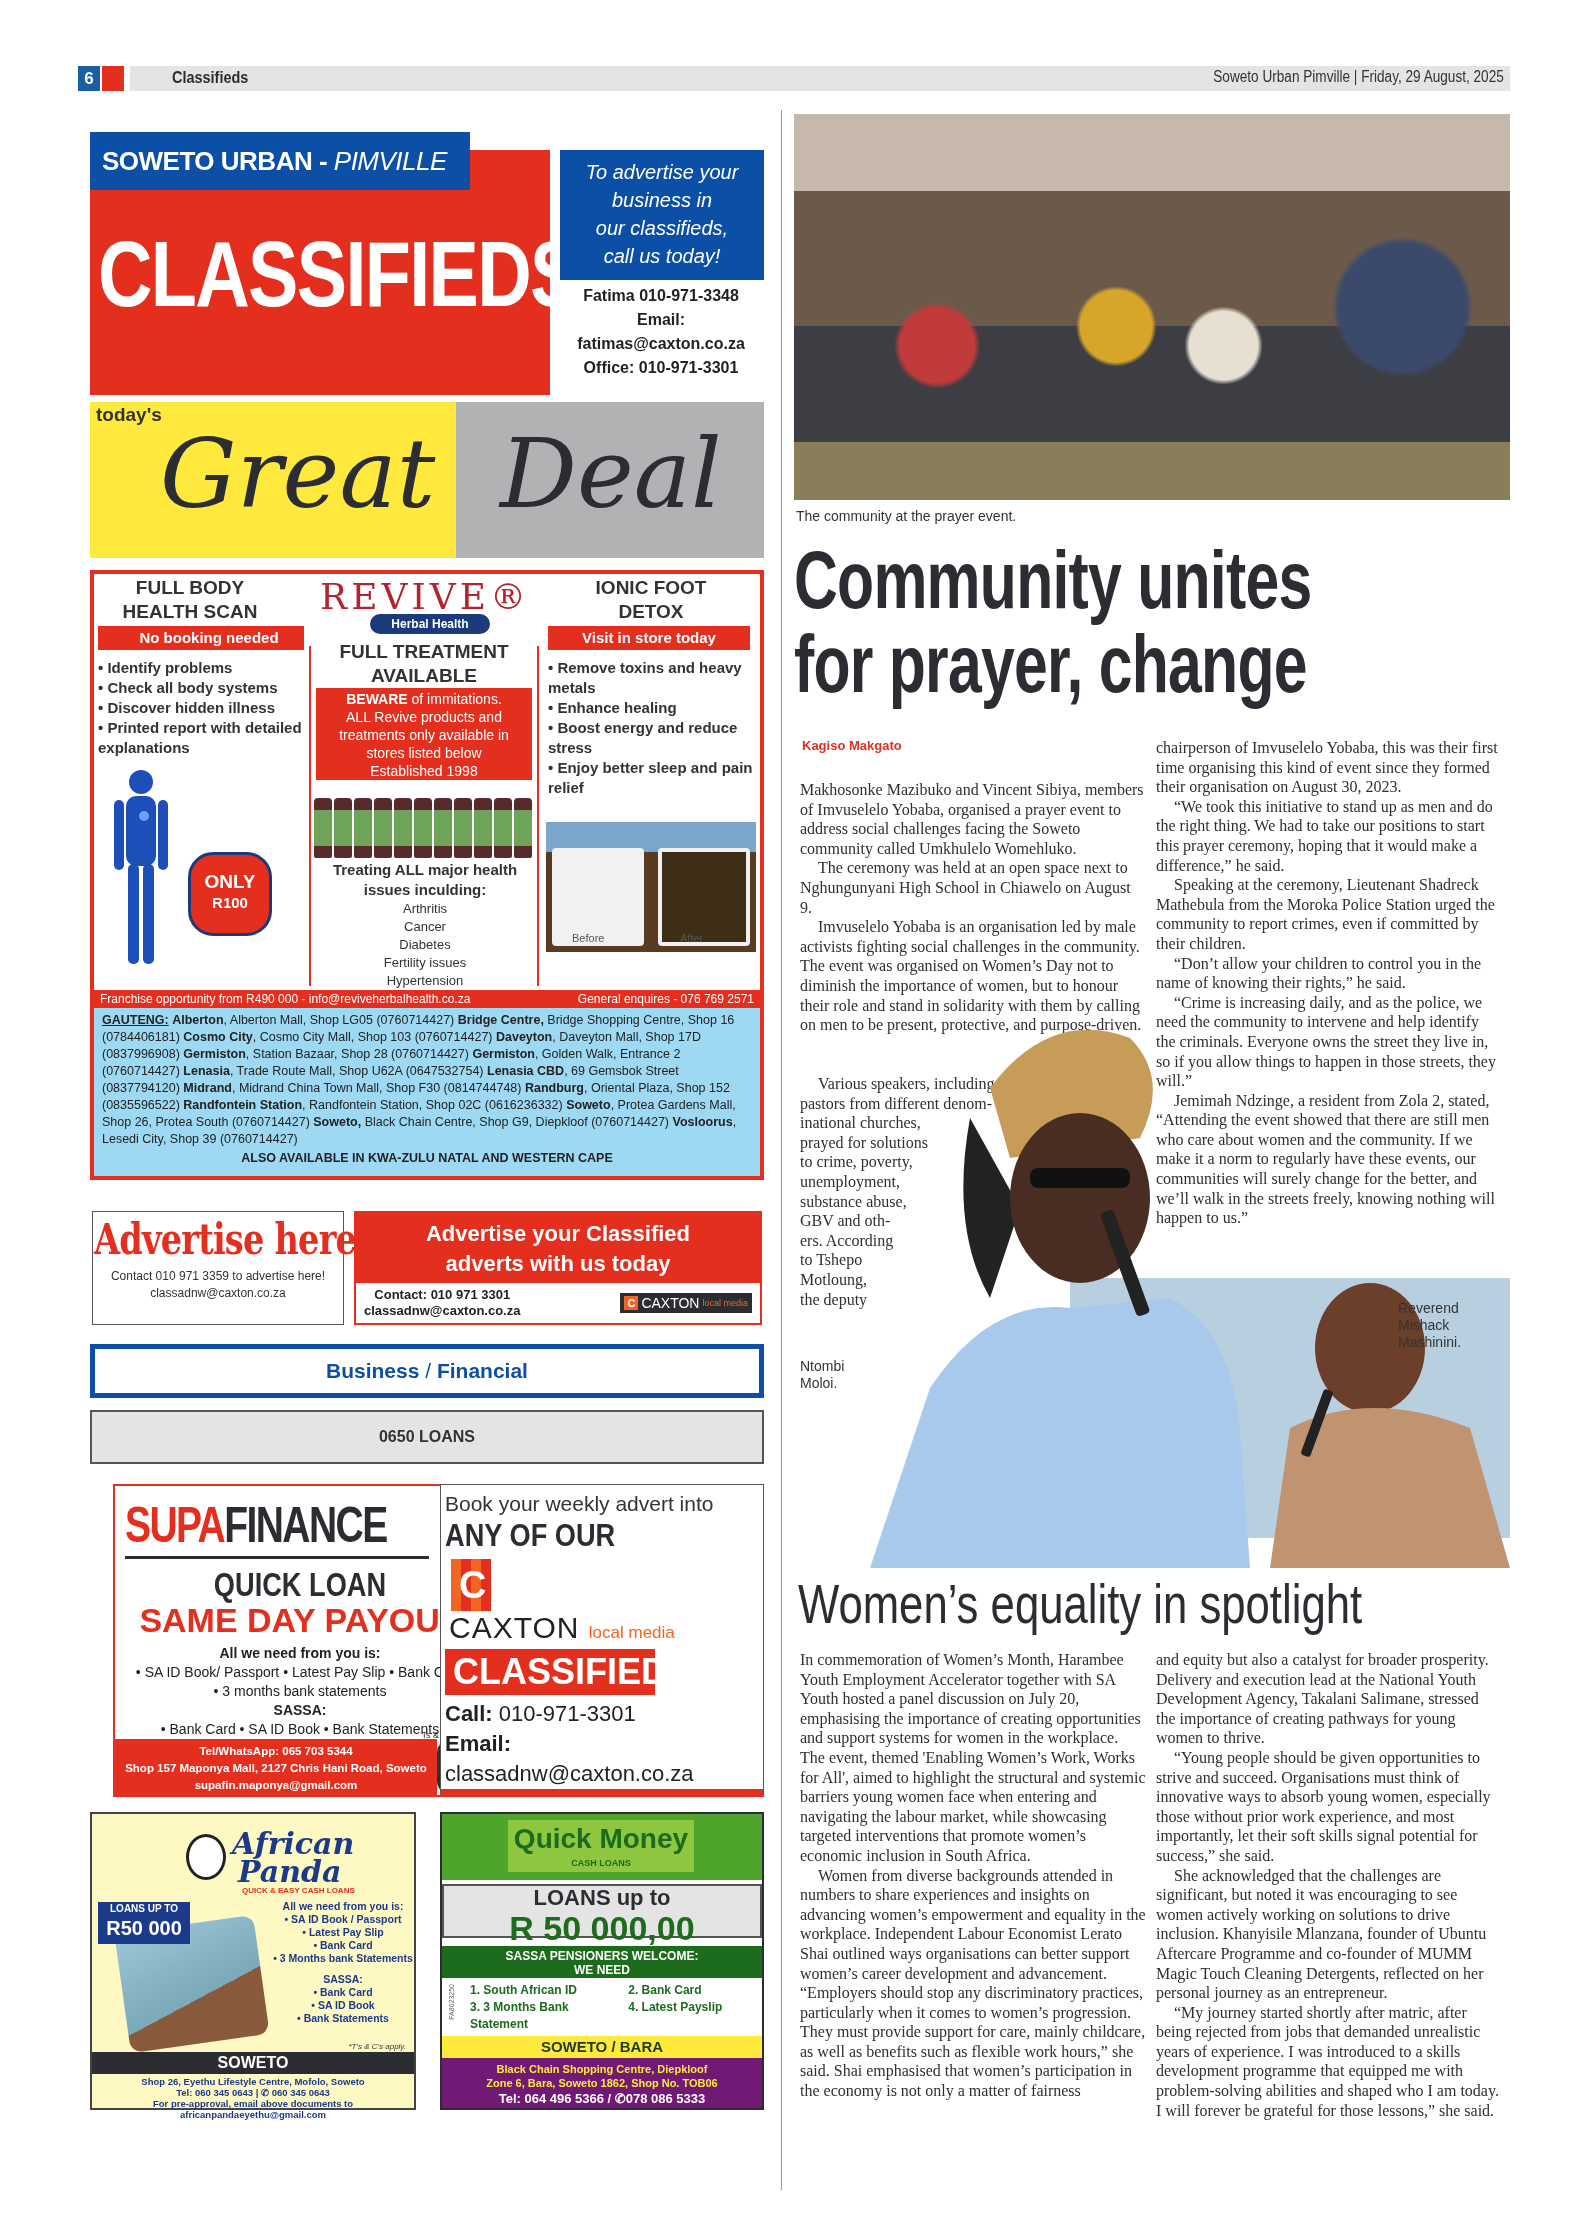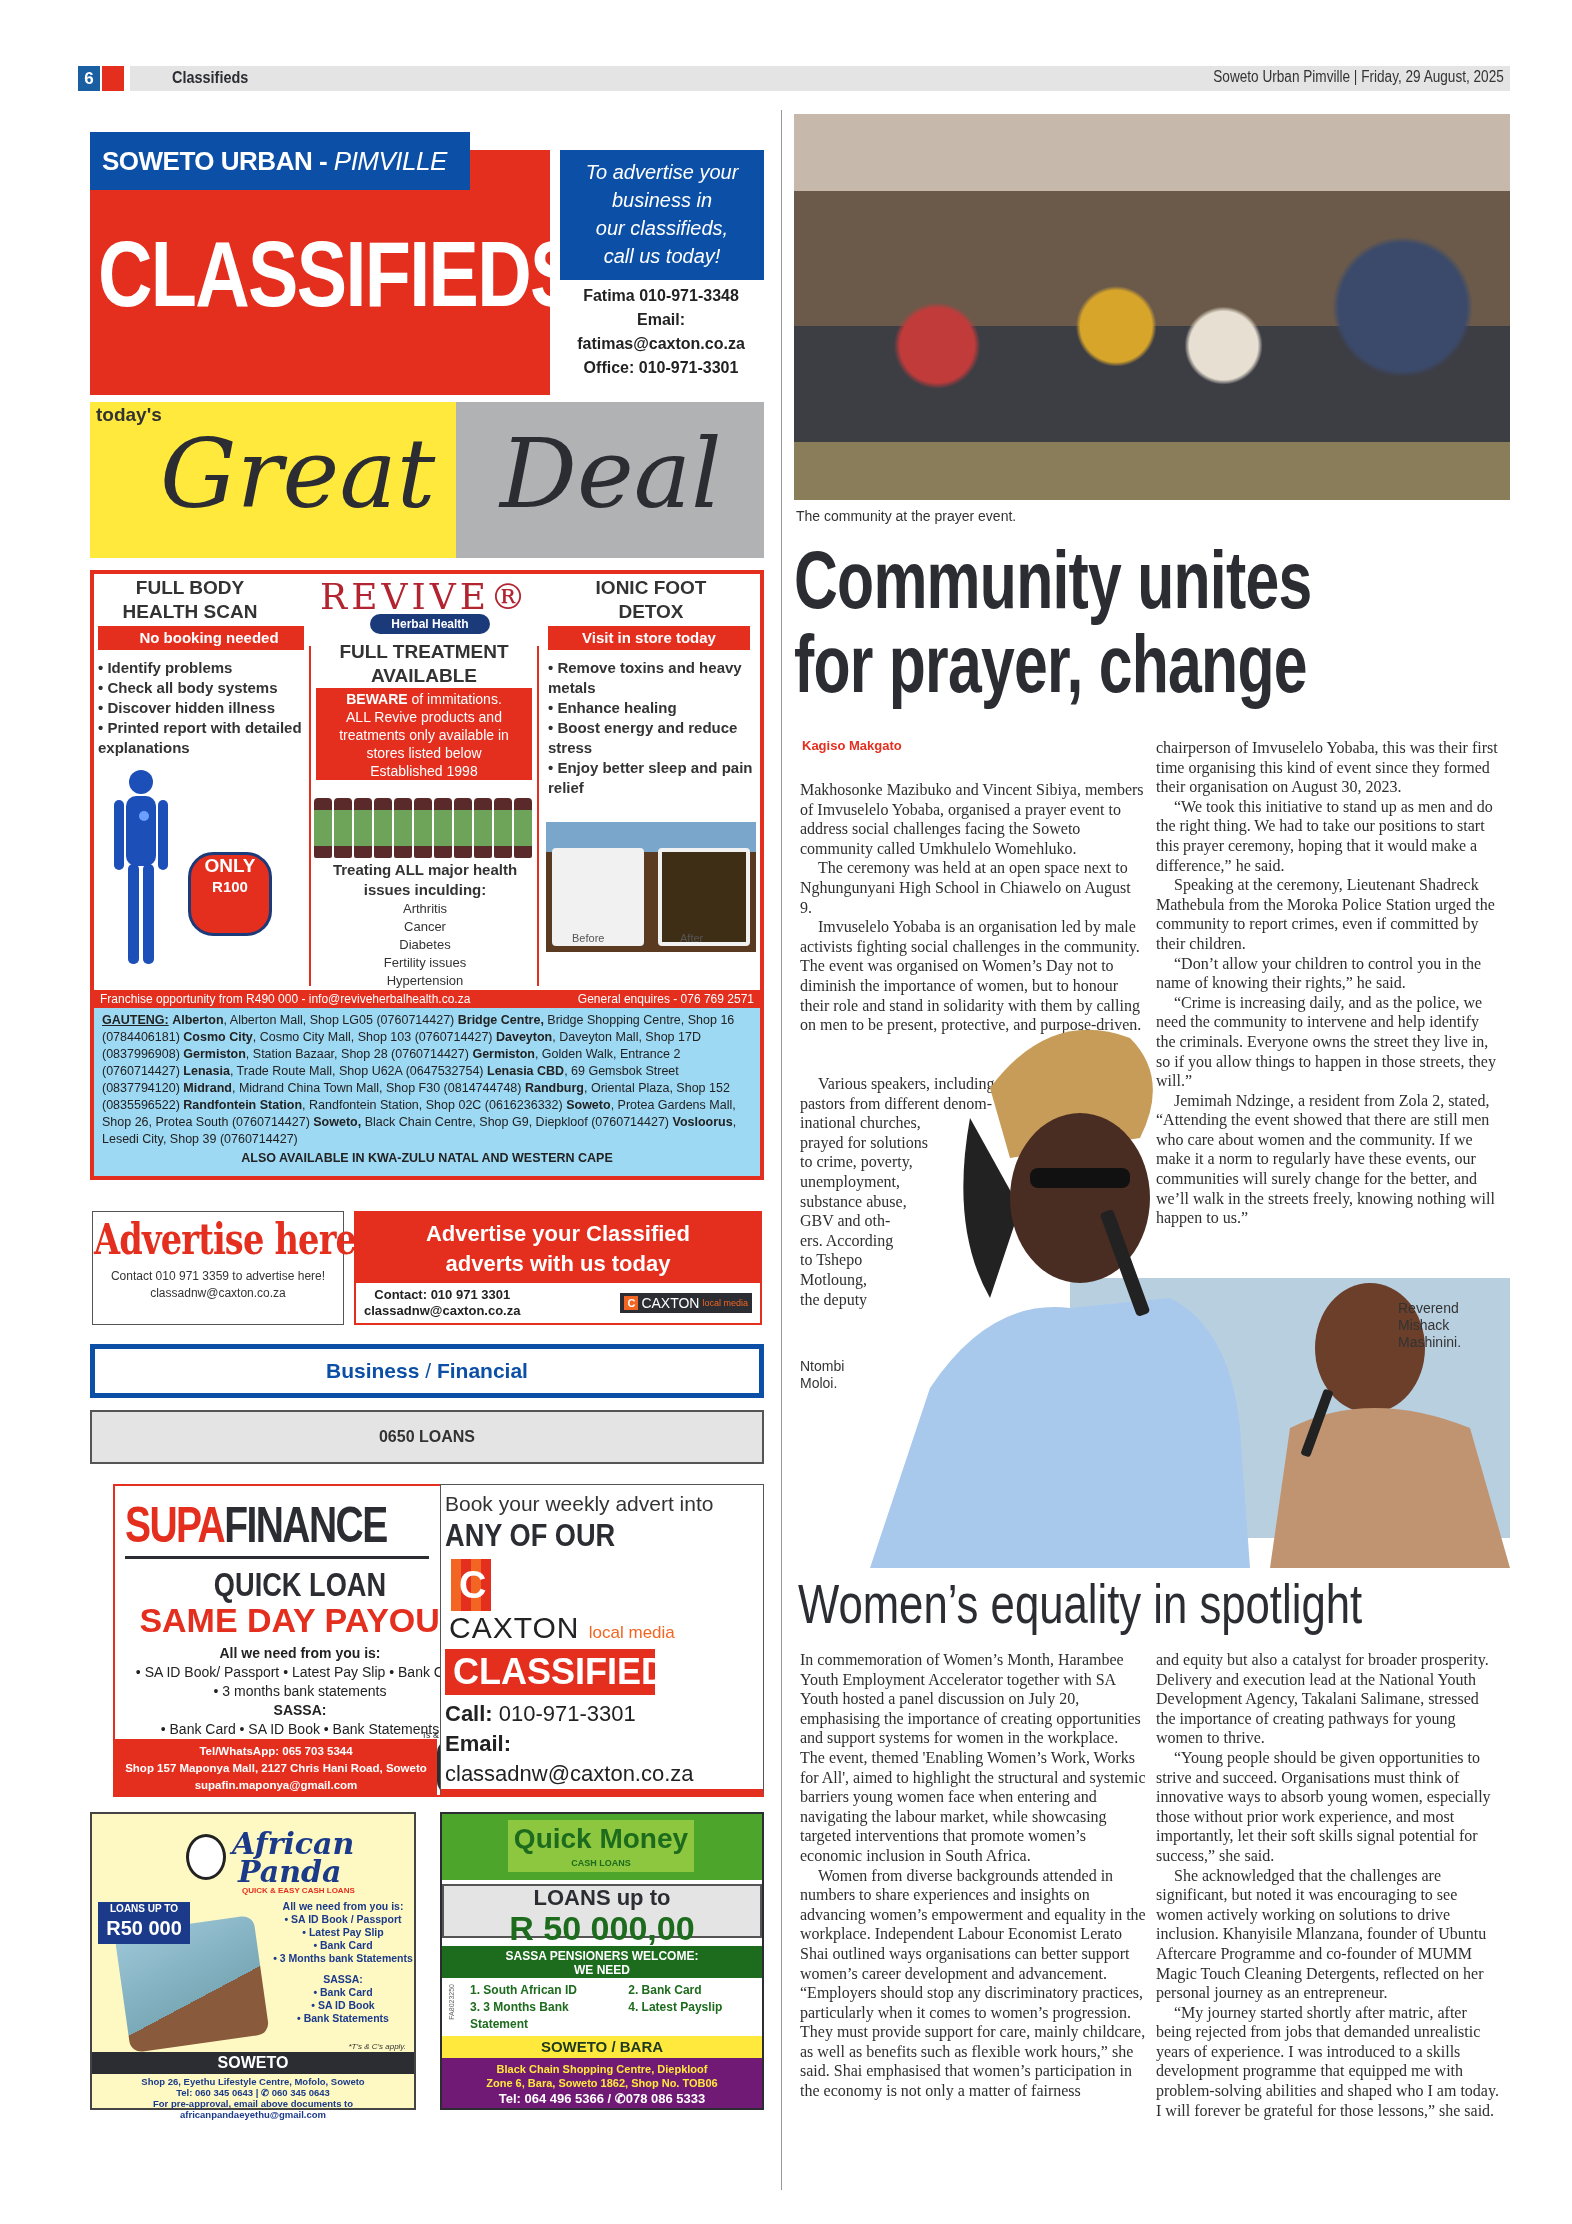--- a/index.html
+++ b/index.html
@@ -38,21 +38,21 @@
   .rv-logo { left: 300px; top: 576px; width: 250px; text-align: center; font-family: "DejaVu Serif", serif; font-size: 36px; color: #b22430; letter-spacing: 4px; }
   .rv-herbal { left: 370px; top: 614px; width: 120px; height: 20px; background: #1b3a7a; color: #fff; font-size: 12px; font-weight: bold; text-align: center; line-height: 20px; border-radius: 10px; }
   .rv-vline { width: 2px; background: #e42f1f; }
   .rv-beware { left: 316px; top: 688px; width: 216px; height: 92px; background: #e42f1f; color: #fff; font-size: 14px; text-align: center; line-height: 18px; padding-top: 2px; }
   .rv-bottles { left: 314px; top: 784px; width: 218px; height: 74px; display: flex; gap: 2px; align-items: flex-end; }
   .rv-bottle { flex: 1; height: 60px; background: linear-gradient(#5a2a2a 0 20%, #6da45a 20% 80%, #5a2a2a 80%); border-radius: 4px 4px 2px 2px; }
   .rv-treat { left: 316px; top: 860px; width: 218px; text-align: center; color: #333; }
   .rv-treat .b { font-weight: bold; font-size: 15px; line-height: 20px; }
   .rv-treat .n { font-size: 13px; line-height: 18px; }
   .rv-body { left: 112px; top: 766px; width: 58px; height: 200px; }
-  .rv-only { left: 188px; top: 852px; width: 84px; height: 84px; background: #e42f1f; border: 3px solid #1b3a7a; border-radius: 30%; color: #fff; text-align: center; font-weight: bold; }
+  .rv-only { left: 188px; top: 852px; width: 84px; height: 84px; background: #e42f1f; border: 3px solid #1b3a7a; border-radius: 30%; color: #fff; text-align: center; font-weight: bold; padding-top: 16px; }
   .rv-only .a { font-size: 19px; line-height: 22px; }
   .rv-only .b { font-size: 15px; line-height: 20px; }
   .rv-foot-img { left: 546px; top: 822px; width: 210px; height: 130px; background: #5a3b22; }
   .rv-foot-img .l { position: absolute; left: 6px; top: 26px; width: 92px; height: 98px; background: #f1f1f1; border-radius: 4px; }
   .rv-foot-img .r { position: absolute; right: 6px; top: 26px; width: 92px; height: 98px; background: #3f2e16; border: 4px solid #f1f1f1; border-radius: 4px; }
   .rv-foot-img .jeans { position: absolute; left: 0; top: 0; width: 100%; height: 30px; background: #7aa6cc; }
   .rv-ba { font-size: 11px; color: #555; }
   .rv-franchise { left: 94px; top: 990px; width: 666px; height: 18px; background: #e42f1f; color: #fff; font-size: 12px; line-height: 18px; display: flex; justify-content: space-between; padding: 0 6px; }
   .rv-stores { left: 94px; top: 1008px; width: 666px; height: 168px; background: #9ed9f4; font-size: 12.5px; line-height: 17px; padding: 4px 8px; color: #222; }
   .rv-stores b { font-weight: bold; }

